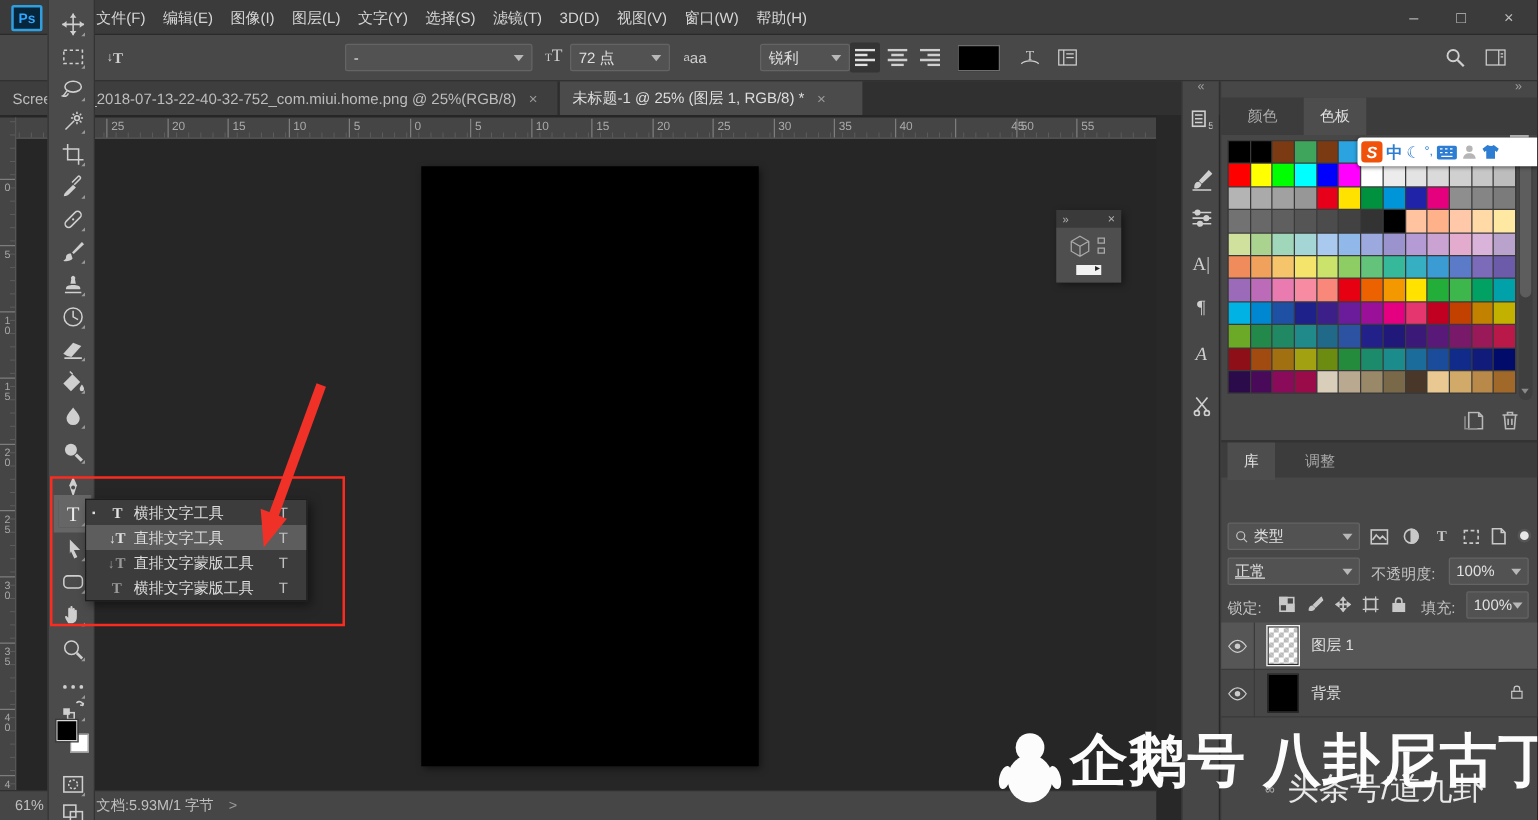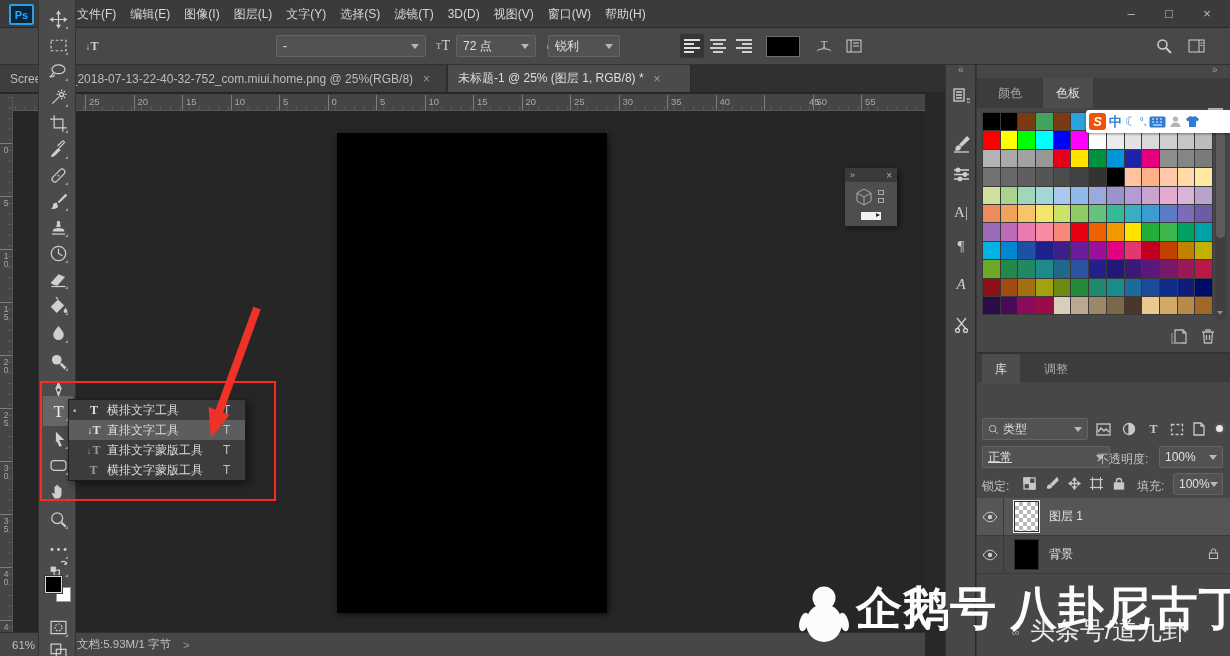--- a/index.html
+++ b/index.html
@@ -163,21 +163,21 @@
         <span style="font-size:14px;font-family:'Liberation Serif',serif;">T</span>
     </div>
     <div class="dd" style="left:456px;width:80px;">
       <span>72 点</span>
         <span class="tri-down"></span>
     </div>
     <div class="opt-icon" style="left:545px;width:22px;font-size:12px;">
       <span style="font-size:9px;">a</span>
         <span style="font-size:12px;">aa</span>
     </div>
-    <div class="dd" style="left:548px;width:72px;">
+    <div class="dd" style="left:608px;width:72px;">
       <span>锐利</span>
         <span class="tri-down"></span>
     </div>
     <div class="align-btn active" style="left:680px;">
       <svg width="16" height="14" viewBox="0 0 16 14">
           <g stroke="#e0e0e0" stroke-width="2">
             <path d="M0 1h16M0 5h10M0 9h16M0 13h10"></path>
           </g>
         </svg>
     </div>
@@ -738,21 +738,21 @@
         </svg>
     </span>
     <span class="lock-ic abs" style="left:213px;top:361px;">
       <svg width="13" height="14" viewBox="0 0 13 14">
           <path d="M2 1h7l3 3v9H2z"></path>
           <path d="M9 1v3h3"></path>
         </svg>
     </span>
     <span class="abs" style="left:237px;top:363px;width:11px;height:11px;border-radius:50%;background:#e8e8e8;border:2px solid #555;"></span>
 
-    <div class="mini-dd" style="left:5px;top:386px;width:128px;text-decoration:underline;">
+    <div class="mini-dd" style="left:5px;top:386px;width:106px;text-decoration:underline;">
       <span>正常</span>
         <span class="tri-down"></span>
     </div>
     <span class="field-label abs" style="left:120px;top:391px;">不透明度:</span>
     <div class="mini-dd" style="left:182px;top:386px;width:64px;">
       <span>100%</span>
         <span class="tri-down"></span>
     </div>
 
     <span class="field-label abs" style="left:5px;top:418px;">锁定:</span>

